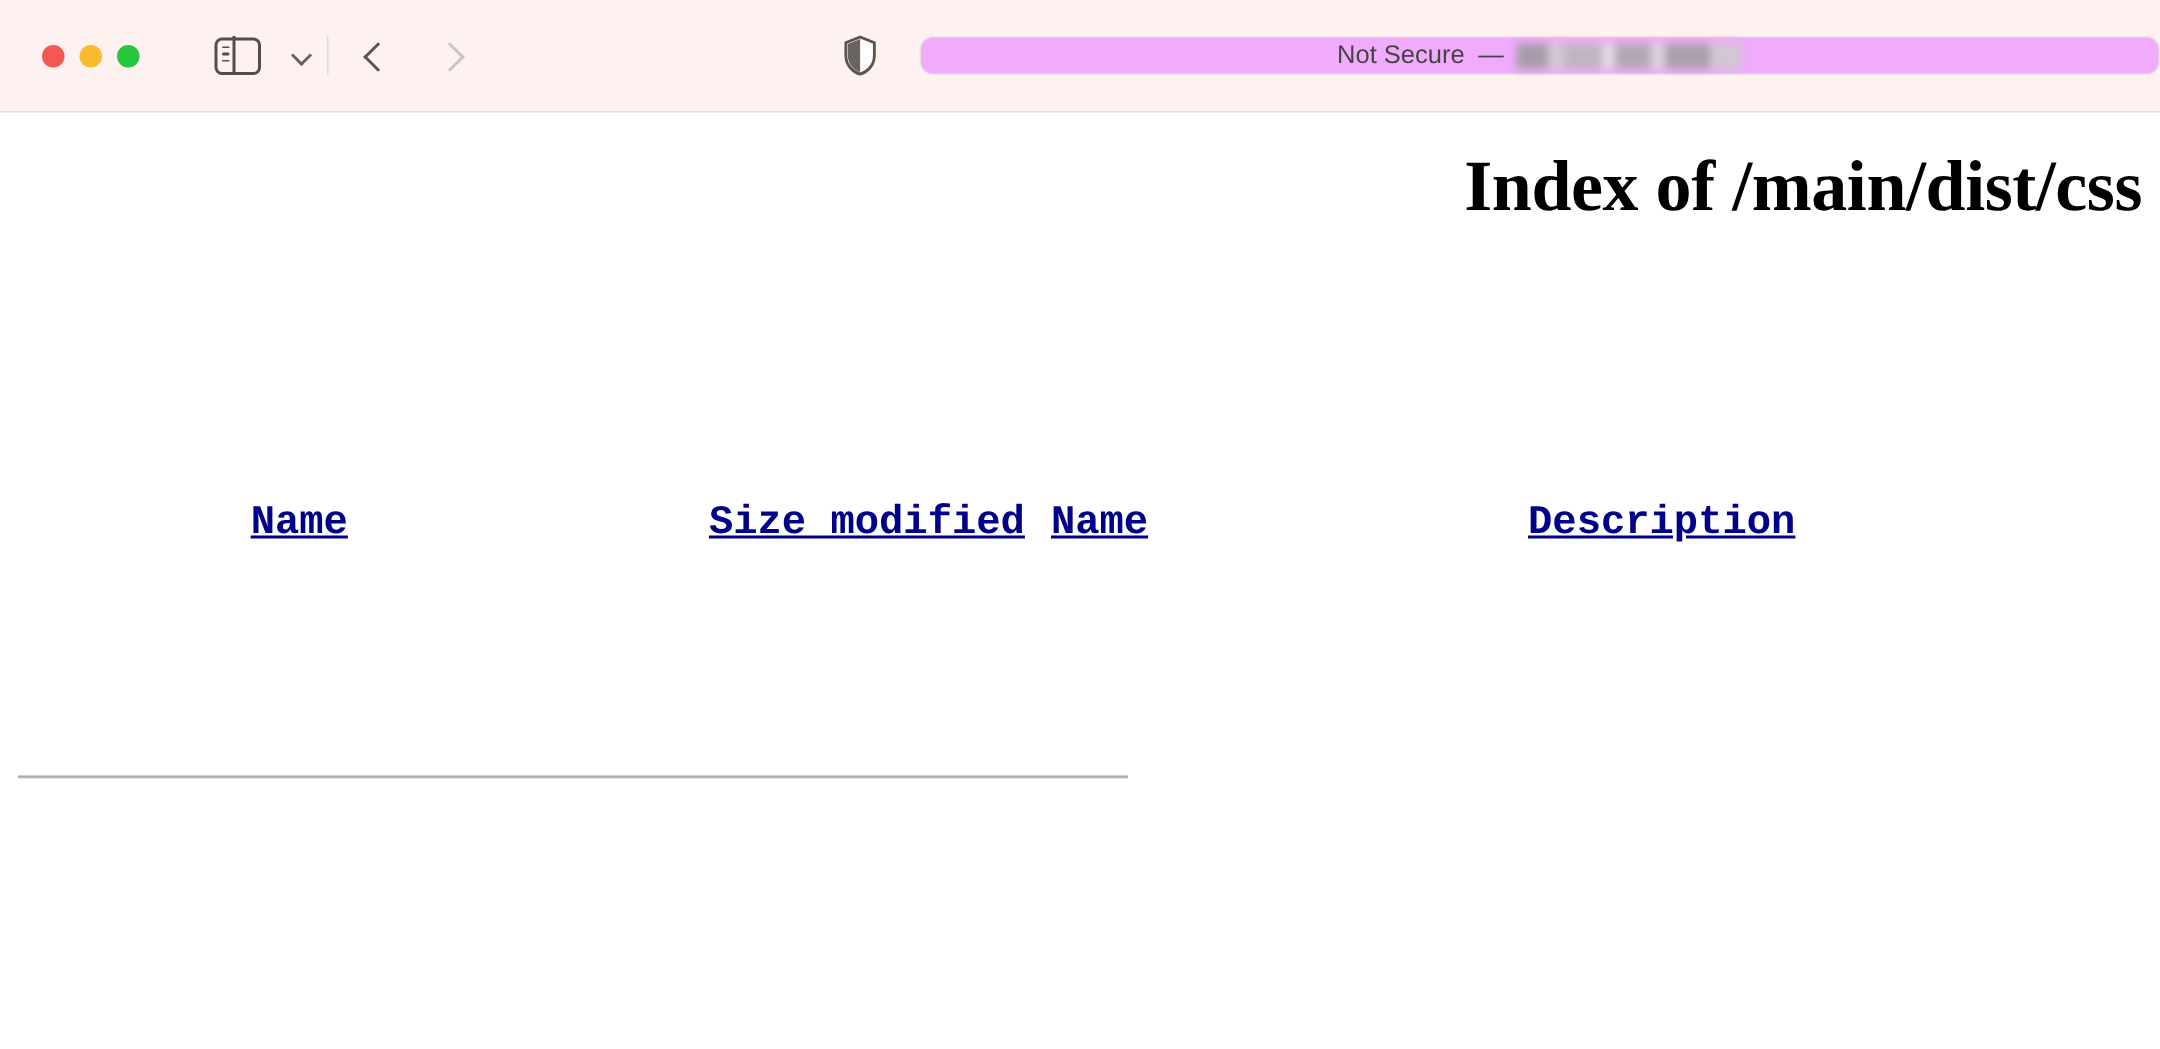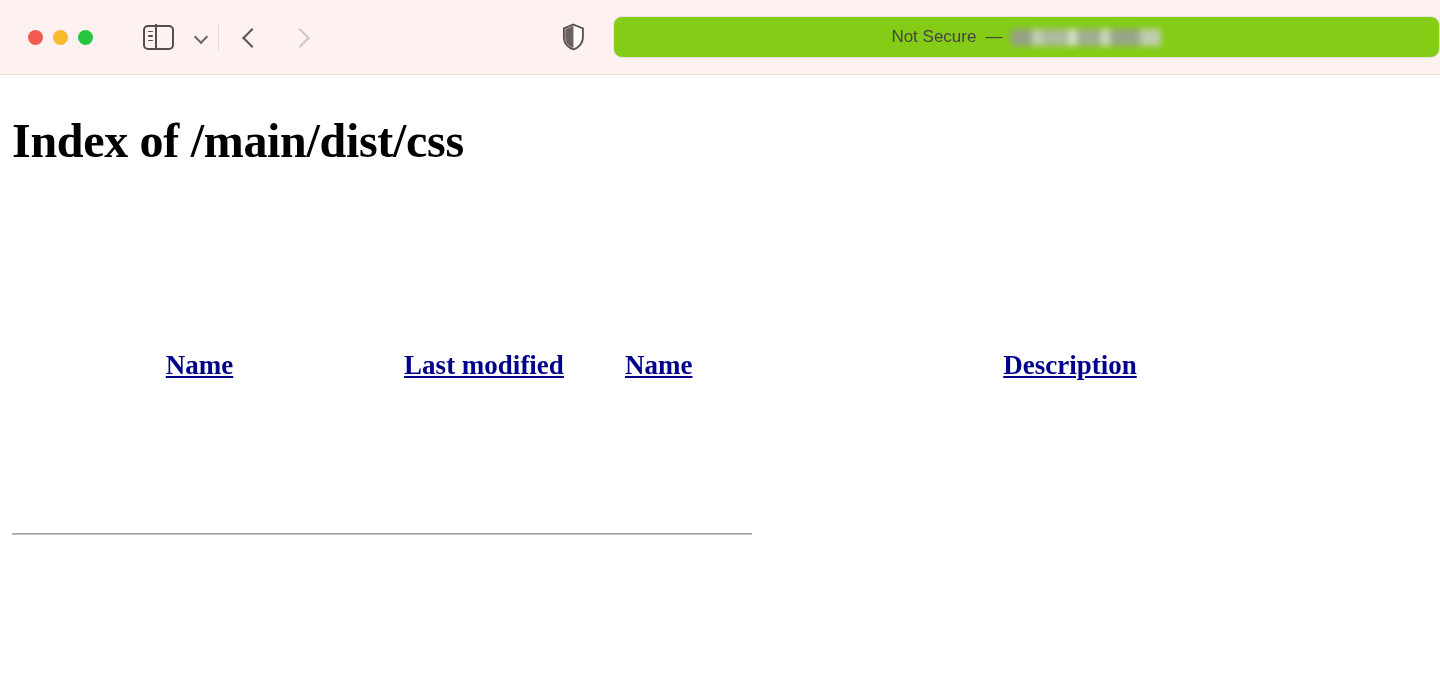--- a/index.html
+++ b/index.html
@@ -56,56 +56,56 @@
   }
   .nav-arrow.forward::before{
     border-left:none; border-bottom:none;
     border-right:2.4px solid #cdc5c2; border-top:2.4px solid #cdc5c2;
     left:1px;
   }
 
   .shield-icon{ margin-left:253px; width:24px; height:28px; }
 
   .address-bar{
-    margin-left:28px; width:870px; height:42px;
-    background:#84cc16; border:1px solid #ece2df; border-radius:9px;
+    margin-left:28px; width:870px; height:26px;
+    background:#f0abfc; border:1px solid #ece2df; border-radius:9px;
     display:flex; align-items:center; justify-content:center;
     font-family:"Liberation Sans", sans-serif; font-size:17px; color:#484443;
   }
   .addr-inner{ display:flex; align-items:center; gap:9px; }
   .blur-url{
     display:inline-block; width:150px; height:17px;
     background:linear-gradient(90deg,#9a9a9a 0 14%,#cfcfcf 14% 21%,#b7b7b7 21% 38%,#e2e2e2 38% 44%,#a8a8a8 44% 60%,#dcdcdc 60% 66%,#9e9e9e 66% 86%,#cccccc 86% 100%);
     filter:blur(3px); opacity:.85; vertical-align:middle;
   }
 
   
   .page{ padding:0 12px; }
   .page-title{
     font-family:"Liberation Serif", serif;
     font-weight:bold; font-size:48px; line-height:1.1;
-    color:#000; margin-top:40px; letter-spacing:-0.3px;
+    color:#000; margin-top:24px; letter-spacing:-0.3px;text-align:right;
   }
 
   .listing{
     margin-top:40px;
     font-family:"Liberation Serif", serif;
     font-size:27px; line-height:45px; color:#000;
     white-space:pre;
   }
   .listing a{ color:#00008b; text-decoration:underline; }
 
   .row{ display:flex; align-items:center; height:45px; }
   .col-icon{ width:44px; flex:0 0 44px; display:flex; align-items:center; }
   .col-name{ width:287px; flex:0 0 287px; overflow:visible; white-space:nowrap; }
   .col-date{ width:228px; flex:0 0 228px; text-align:left; }
   .col-size{ width:78px; flex:0 0 78px; text-align:right; }
   .col-desc{ flex:1; }
 
-  .hdr .col-name,.hdr .col-date,.hdr .col-size,.hdr .col-desc{ font-weight:bold; }
+  .hdr .col-name,.hdr .col-date,.hdr .col-size,.hdr .col-desc{ font-weight:bold;font-family:Liberation Mono, monospace; }
   .hdr .col-name{ text-align:center; }
   .hdr .col-date{ text-align:center; }
   .hdr .col-size{ text-align:right; }
   .hdr .col-desc{ text-align:center; padding-left:9px; }
   .hdr a{ color:#00008b; text-decoration:underline; }
 
   .rule{
     width:740px; height:2px;
     background:linear-gradient(#9d9d9d,#c9c9c9);
     border:0; margin:0;
@@ -158,21 +158,21 @@
   <h1 class="page-title">Index of /main/dist/css</h1>
 
   <div class="listing">
 
     <div class="row hdr">
       <div class="col-icon"></div>
       <div class="col-name">
         <a href="#">Name</a>
       </div>
       <div class="col-date">
-        <a href="#">Last modified</a>
+        <a href="#">Size modified</a>
       </div>
       <div class="col-size">
         <a href="#">Name</a>
       </div>
       <div class="col-desc">
         <a href="#">Description</a>
       </div>
     </div>
 
     <hr class="rule rule-top">

